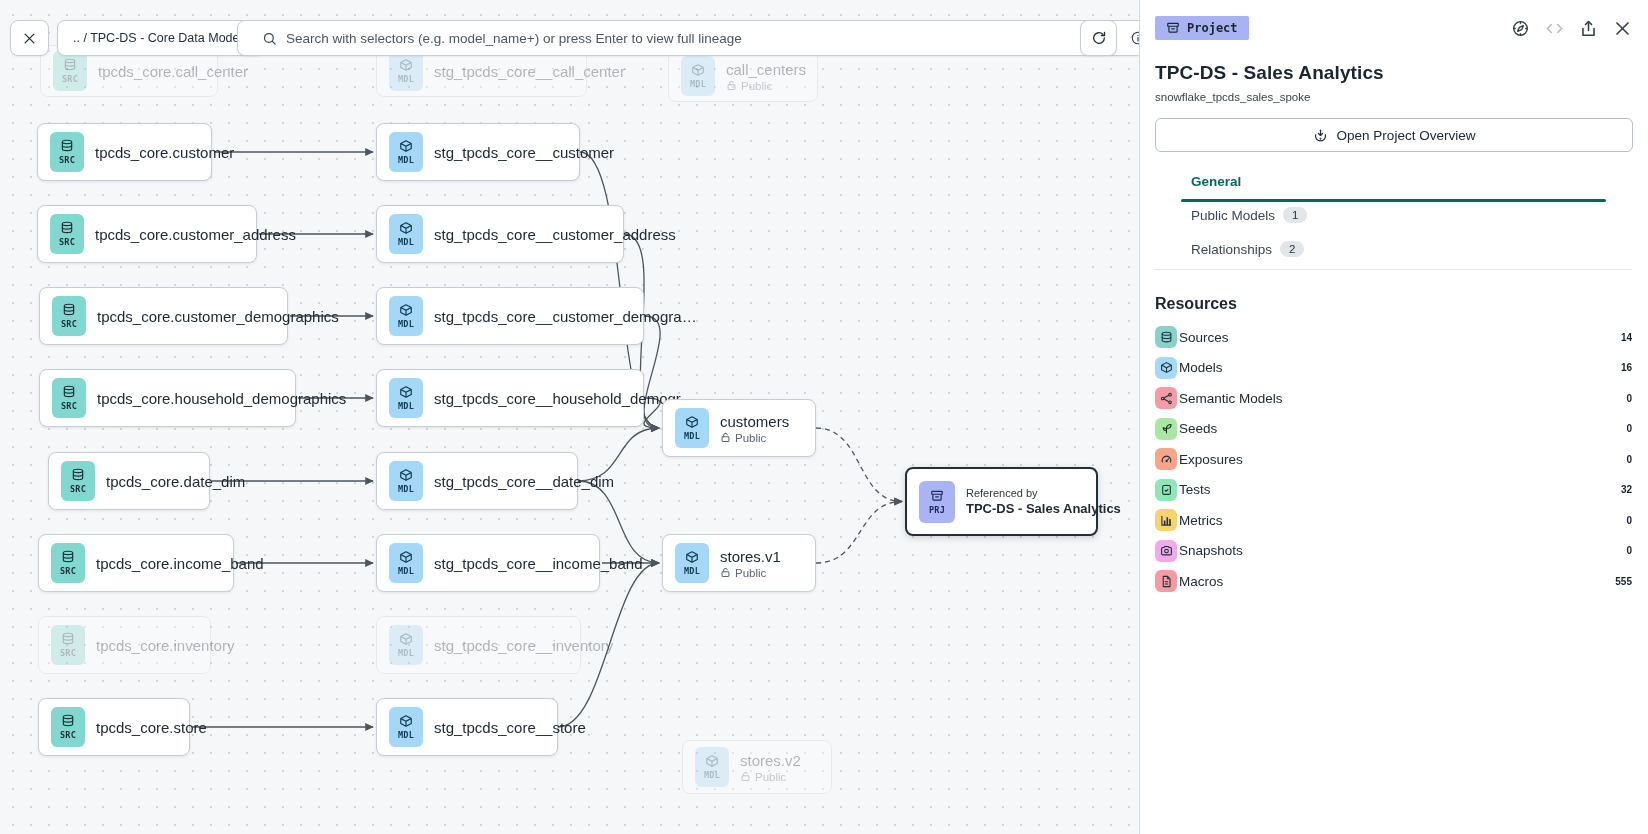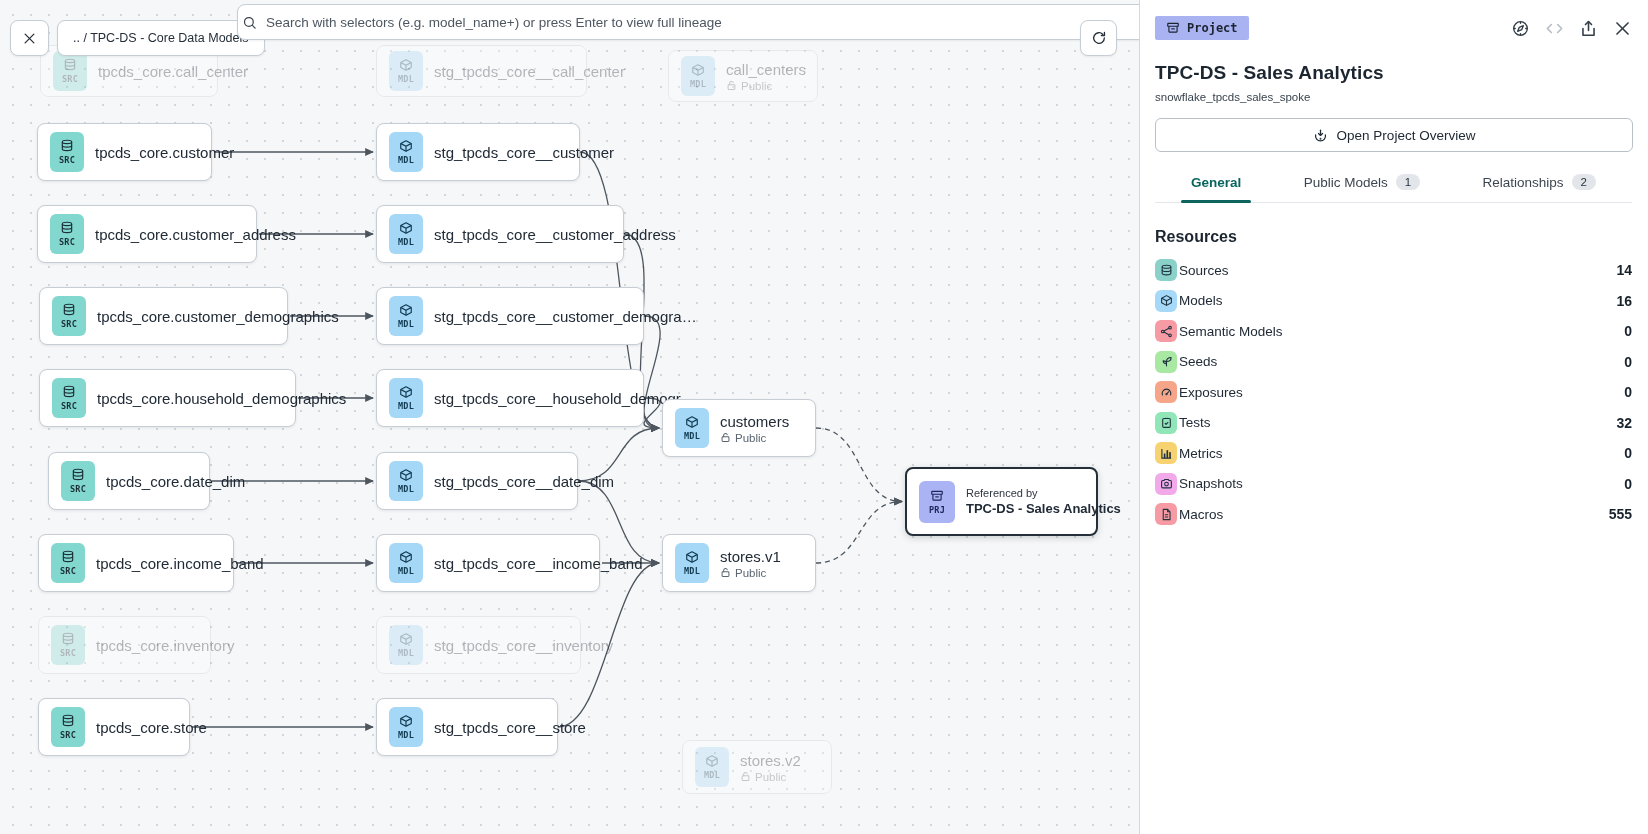--- a/index.html
+++ b/index.html
@@ -39,21 +39,21 @@
   .node.selected .label { font-weight:bold; font-size:13px; }
   .node .public-row { display:flex; align-items:center; gap:4px; font-size:11.5px; color:#5b6570; }
   .node .public-row svg { width:11px; height:11px; }
 
   
   .float { position:absolute; z-index:5; background:#fff; border:1px solid #c7cdd4; border-radius:8px;
            box-shadow:0 1px 2px rgba(24,38,52,.07); display:flex; align-items:center; color:#242e38; }
   #btn-close-lineage { left:10px; top:20px; width:39px; height:36px; justify-content:center; cursor:pointer; }
   #btn-close-lineage svg { width:15px; height:15px; }
   #breadcrumb-chip { left:57px; top:20px; height:36px; padding:0 15px; font-size:12.5px; cursor:pointer; white-space:nowrap; }
-  #search-bar { left:237px; top:4px; width:934px; height:36px; padding:0 4px; gap:9px; }
+  #search-bar { left:237px; top:20px; width:934px; height:36px; padding:0 24px; gap:9px; }
   #search-bar svg.search { width:15px; height:15px; color:#3c4650; flex:0 0 auto; }
   #search-bar input { flex:1; border:none; outline:none; font-size:13.5px; color:#242e38; font-family:"Liberation Sans",sans-serif; background:transparent; }
   #search-bar input::placeholder { color:#4d5761; opacity:1; }
   #search-bar svg.info { width:16px; height:16px; color:#39434d; flex:0 0 auto; cursor:pointer; }
   #btn-refresh { left:1080px; top:20px; width:37px; height:36px; justify-content:center; cursor:pointer; }
   #btn-refresh svg { width:16px; height:16px; }
 
   
   #panel { position:absolute; left:1139px; top:0; width:509px; height:834px; background:#fff;
            border-left:1px solid #d5d9de; padding:16px 16px 0 15px; z-index:10; }
@@ -69,35 +69,35 @@
 
   #panel-title { margin-top:22px; font-size:19px; font-weight:bold; color:#1c2630; letter-spacing:.1px; }
   #panel-subtitle { margin-top:7px; font-size:11.5px; color:#39434d; }
 
   #overview-btn { margin-top:15px; width:478px; height:34px; background:#fff; border:1px solid #b9c0c7;
                   border-radius:6px; display:flex; align-items:center; justify-content:center; gap:9px;
                   font-size:13.5px; color:#212b36; cursor:pointer; font-family:"Liberation Sans",sans-serif; }
   #overview-btn svg { width:15px; height:15px; }
 
   #tabs { margin-top:16px; display:flex; justify-content:space-between; padding:0 26px;
-          border-bottom:1px solid #e3e6ea; }
+          border-bottom:1px solid #e3e6ea;flex-direction:column; }
   .tab { position:relative; display:flex; align-items:center; gap:8px; padding:6px 10px 12px; font-size:13.5px;
          color:#3c4650; cursor:pointer; white-space:nowrap; }
   .tab.active { color:#08655e; font-weight:bold; }
   .tab.active::after { content:""; position:absolute; left:0; right:0; bottom:-1px; height:3.5px; background:#0b655e; border-radius:2px; }
   .tab .count-badge { background:#e2e5e9; color:#2a343e; border-radius:10px; font-size:11.5px;
                       padding:2px 9px; font-weight:normal; }
 
   #resources-heading { margin-top:25px; font-size:16px; font-weight:bold; color:#1c2630; }
   #resource-list { margin-top:9px; }
   .res-row { display:flex; align-items:center; gap:2px; height:30.5px; cursor:default; }
   .res-tile { width:22px; height:22px; border-radius:6px; display:flex; align-items:center; justify-content:center; color:#1f3240; flex:0 0 auto; }
   .res-tile svg { width:13px; height:13px; }
   .res-label { flex:1; font-size:13.5px; color:#212b36; }
-  .res-count { font-size:14px; font-weight:bold; color:#18222c; }
+  .res-count { font-size:10px; font-weight:bold; color:#18222c; }
 </style>
 </head>
 <body>
 
 <div id="app">
 
   <div id="canvas">
     <svg id="edges">
       <defs>
         <marker id="arrow" viewBox="0 0 10 10" refX="8" refY="5" markerWidth="7.5" markerHeight="7.5" orient="auto-start-reverse">

